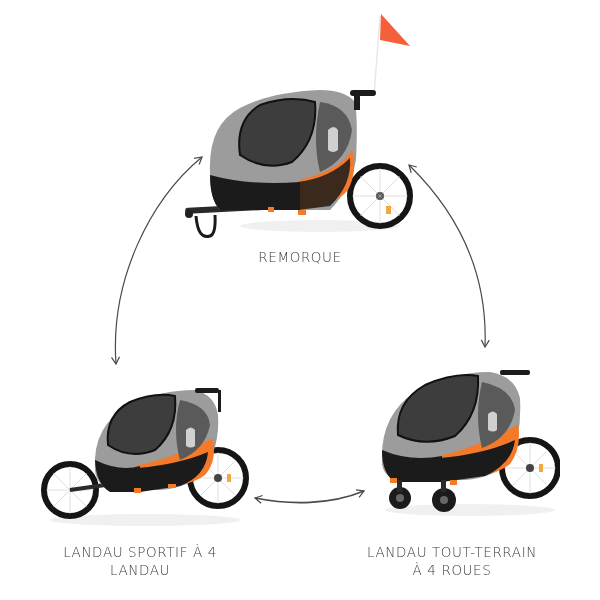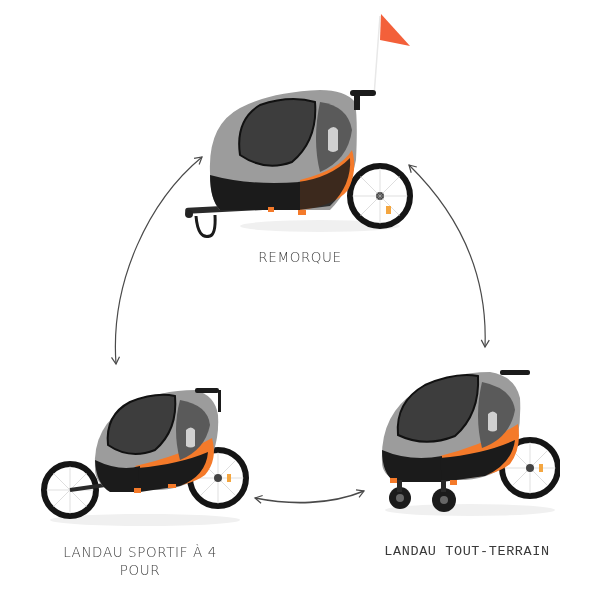--- a/index.html
+++ b/index.html
@@ -115,21 +115,21 @@
 
       <rect x="165" y="28" width="24" height="5" rx="2" fill="#1b1b1b"></rect>
       <rect x="188" y="30" width="3" height="22" fill="#1b1b1b"></rect>
       <rect x="104" y="128" width="7" height="5" fill="#f47a2a"></rect>
       <rect x="138" y="124" width="8" height="4" fill="#f47a2a"></rect>
     </svg>
   </div>
 
   <div class="label" style="left:40px; top:543px; width:200px;">
     <span>LANDAU SPORTIF À 4</span>
-    <span>POUR</span>
+    <span>LANDAU</span>
   </div>
 
   <div class="trailer" style="left:370px; top:350px; width:190px; height:170px;">
     <svg width="190" height="170" viewBox="0 0 190 170">
       <ellipse cx="100" cy="160" rx="85" ry="6" fill="#f0f0f0"></ellipse>
 
       <circle cx="160" cy="118" r="28" fill="none" stroke="#151515" stroke-width="6"></circle>
       <g stroke="#bdbdbd" stroke-width="0.5">
         <line x1="160" y1="92" x2="160" y2="144"></line>
           <line x1="134" y1="118" x2="186" y2="118"></line>
@@ -154,17 +154,18 @@
       <circle cx="30" cy="148" r="4" fill="#666"></circle>
       <circle cx="74" cy="150" r="12" fill="#1b1b1b"></circle>
       <circle cx="74" cy="150" r="4" fill="#666"></circle>
       <rect x="27" y="130" width="5" height="12" fill="#2a2a2a"></rect>
       <rect x="71" y="130" width="5" height="12" fill="#2a2a2a"></rect>
       <rect x="20" y="128" width="7" height="5" fill="#f47a2a"></rect>
       <rect x="80" y="130" width="7" height="5" fill="#f47a2a"></rect>
     </svg>
   </div>
 
-  <div class="label" style="left:367px; top:543px; width:200px;font-family:Liberation Mono, monospace;">
+  <div class="label" style="left:352px; top:543px; width:200px;">
     <span>LANDAU TOUT-TERRAIN</span>
+    <span>À 4 ROUES</span>
   </div>
 
 </div>
 
 </body></html>

